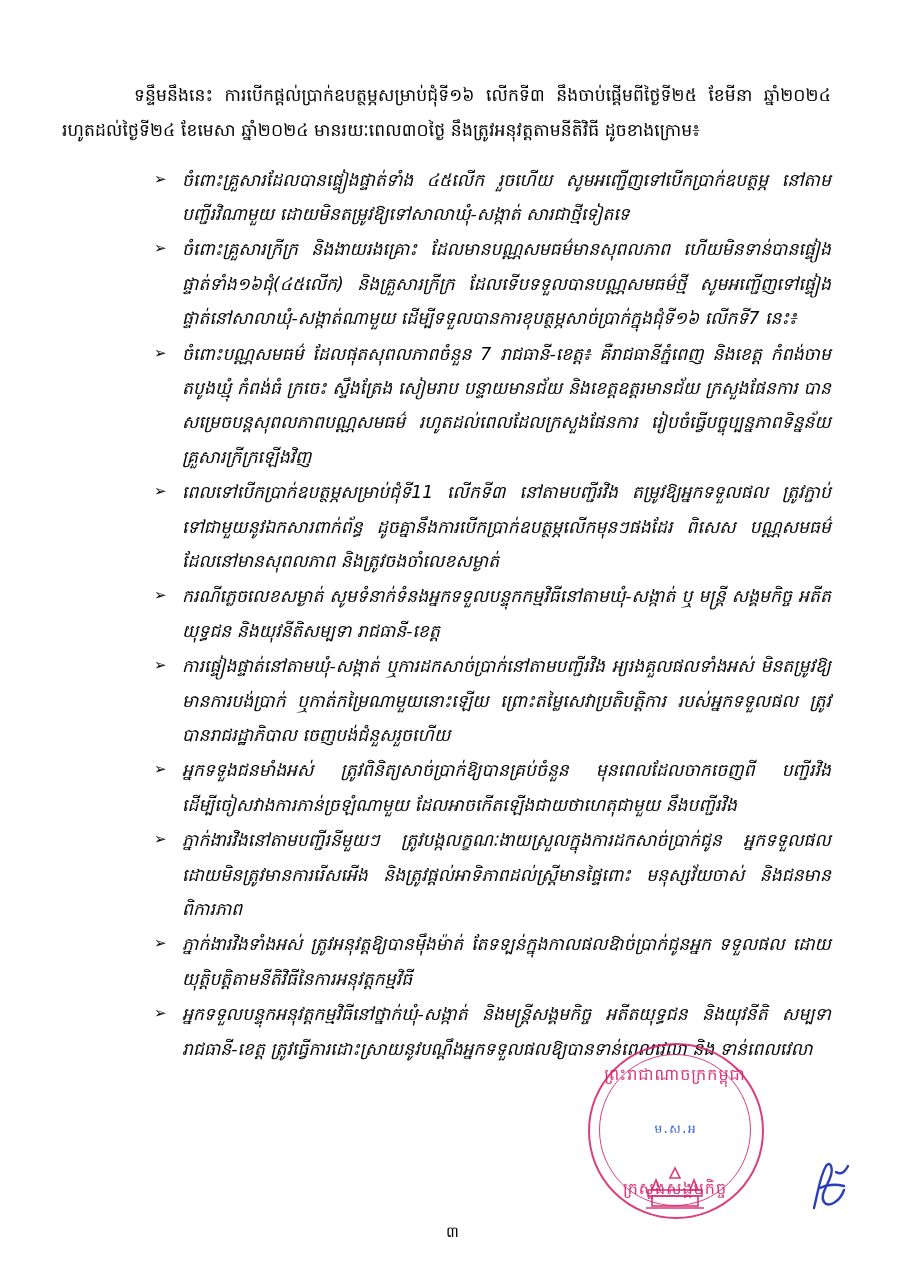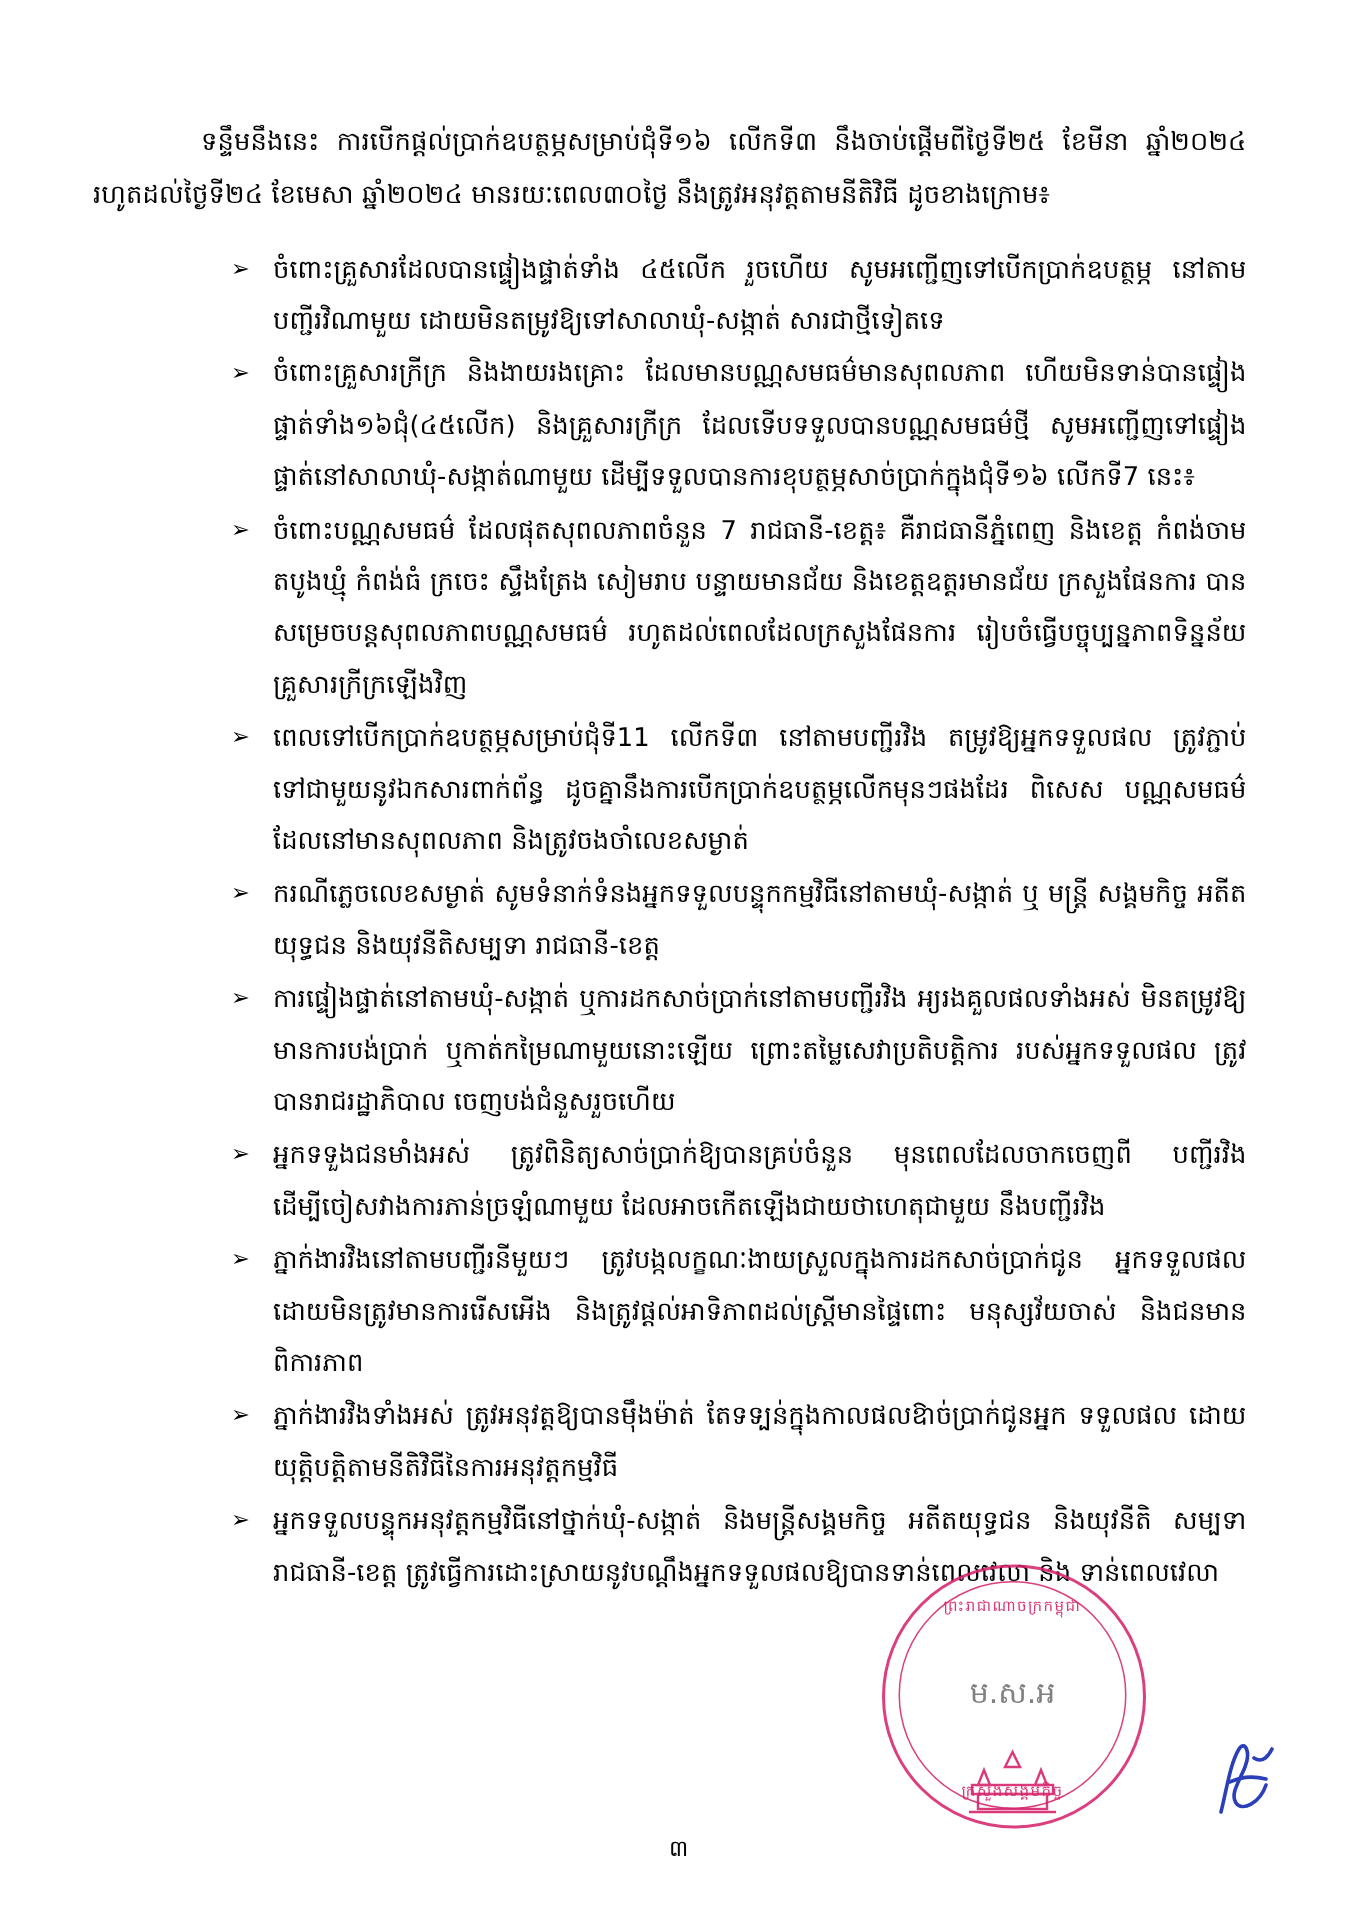--- a/index.html
+++ b/index.html
@@ -53,20 +53,21 @@
   .bullet-marker {
     position: absolute;
     left: 0;
     top: 0;
     font-size: 15px;
     line-height: 2.25;
     color: #000;
   }
   .bullet-text {
     display: block;
+    font-style: italic;
   }
   .page-number {
     position: absolute;
     left: 0;
     right: 0;
     top: 1222px;
     text-align: center;
     font-size: 15px;
   }
   
@@ -99,34 +100,35 @@
     bottom: 8px;
     width: 66px;
     height: 46px;
   }
   .stamp .stamp-text-top,
   .stamp .stamp-text-bottom {
     position: absolute;
     width: 100%;
     text-align: center;
     color: #d6246c;
-    font-size: 10px;
+    font-size: 16px;
     opacity: 0.92;
     letter-spacing: 1px;
   }
   .stamp .stamp-text-top { top: 24px; }
   .stamp .stamp-text-bottom { bottom: 18px; }
   .stamp .stamp-mark {
     position: absolute;
     left: 50%;
     top: 50%;
     transform: translate(-50%, -50%);
-    color: #737373;
-    font-size: 20px;
+    color: #1d4ed8;
+    font-size: 12px;
     opacity: 0.9;
+    font-family: Liberation Mono, monospace;
   }
   
   .signature {
     position: absolute;
     left: 800px;
     top: 1158px;
     width: 60px;
     height: 60px;
     color: #2a3fb8;
   }

